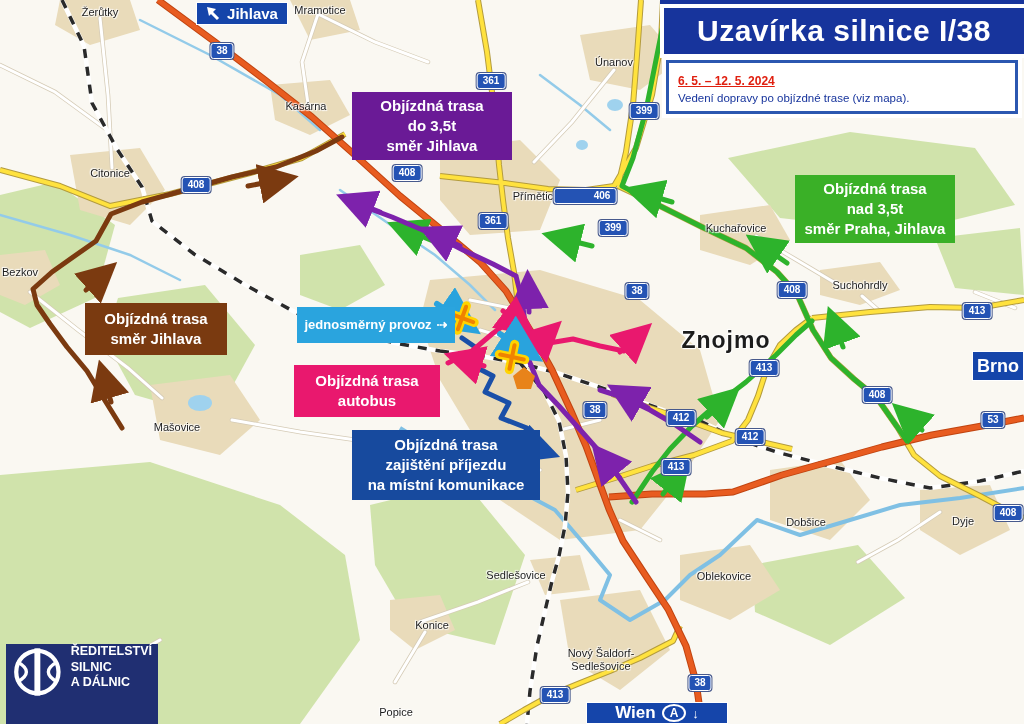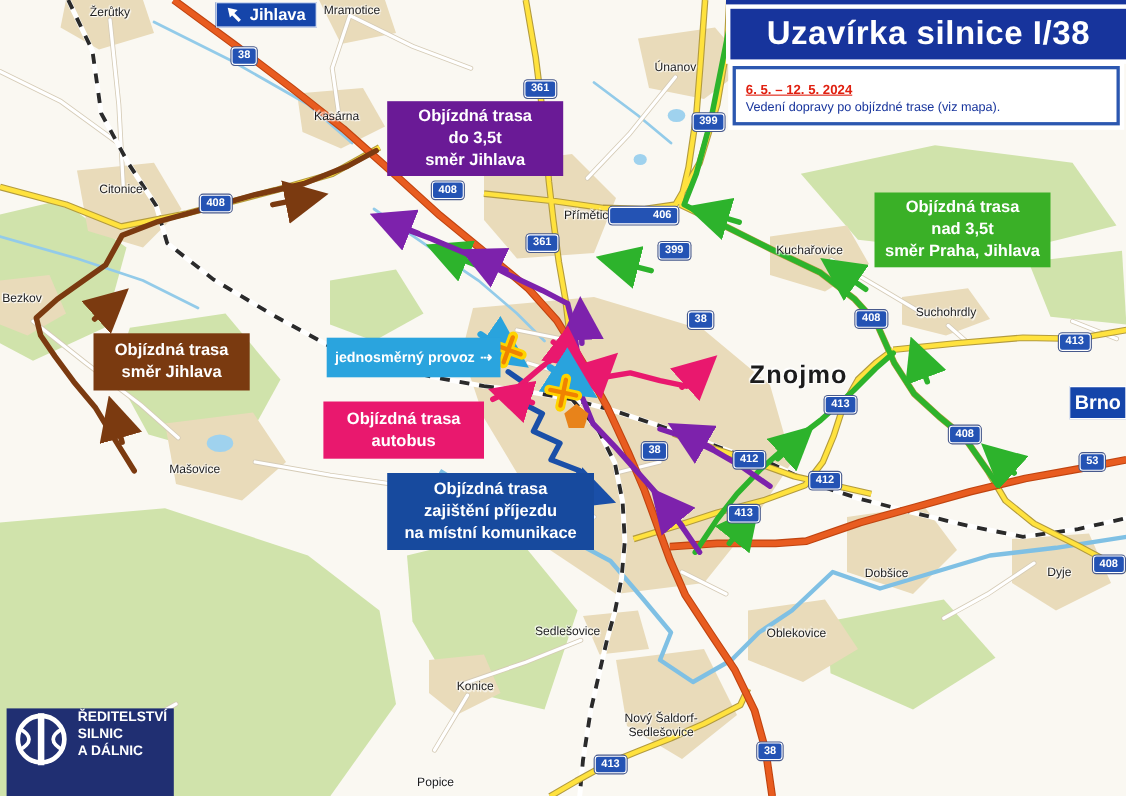--- a/index.html
+++ b/index.html
@@ -308,20 +308,25 @@
   <div class="sign sg-jihlava">
     <svg width="15" height="15">
       <line x1="12" y1="13" x2="5" y2="6" stroke="#fff" stroke-width="3"></line>
       <polygon points="1,1 10,3 3,10" fill="#fff"></polygon>
     </svg>
     <span>Jihlava</span>
   </div>
   <div class="sign sg-brno">
     <span>Brno</span>
   </div>
+  <div class="sign sg-wien">
+    <span>Wien</span>
+    <span class="oval">A</span>
+    <span class="dn-arrow">↓</span>
+  </div>
 
   <div class="rsd">
     <svg width="56" height="56" viewBox="0 0 60 60">
       <circle cx="30" cy="30" r="25" stroke="#fff" stroke-width="5" fill="none"></circle>
       <line x1="30" y1="2" x2="30" y2="58" stroke="#fff" stroke-width="7"></line>
       <path d="M6,42 Q28,30 6,18" stroke="#fff" stroke-width="4" fill="none"></path>
       <path d="M54,42 Q32,30 54,18" stroke="#fff" stroke-width="4" fill="none"></path>
     </svg>
     <div class="rsd-text">ŘEDITELSTVÍ
 SILNIC

